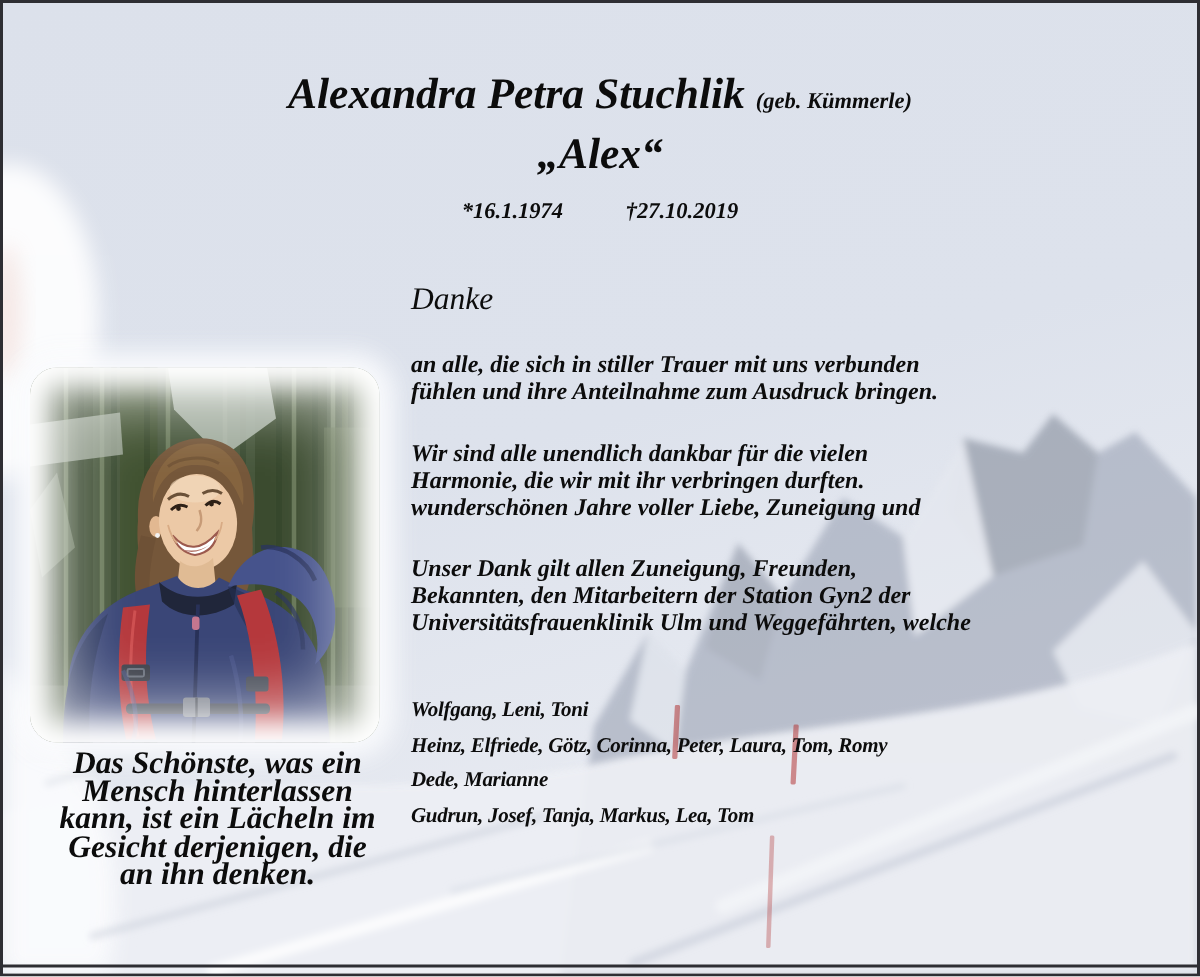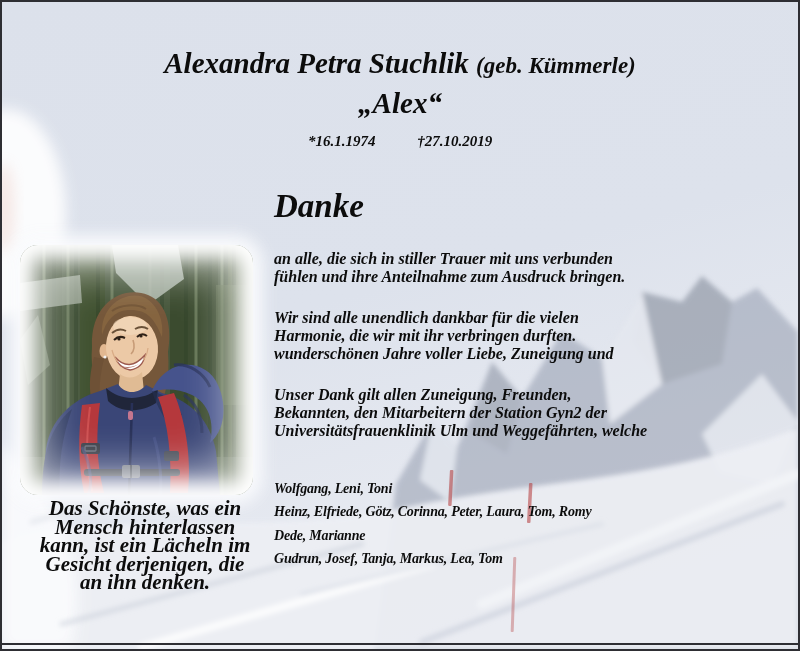--- a/index.html
+++ b/index.html
@@ -13,40 +13,40 @@
     font-family:"Liberation Serif","DejaVu Serif",serif;
     font-style:italic;
     font-weight:700;
     color:#0c0c0c;
   }
   svg.bg{position:absolute;left:0;top:0;width:100%;height:100%;}
   .bottom-rule{position:absolute;left:0;right:0;bottom:4px;height:2px;background:#2e2e33;}
 
   
   .title-line{position:absolute;top:46px;left:0;right:0;text-align:center;font-size:29px;line-height:1.1;white-space:nowrap;}
-  .maiden{font-size:23px;}
+  .maiden{font-size:15px;}
   .nickname{position:absolute;top:86px;left:0;right:0;text-align:center;font-size:29px;line-height:1.1;}
   .dates{position:absolute;top:131px;left:0;right:0;text-align:center;font-size:15px;line-height:1.1;}
   .dates .death{margin-left:38px;}
 
   
   .photo{position:absolute;left:18px;top:243px;width:233px;height:250px;margin:0;border-radius:18px;}
   .photo svg{position:absolute;inset:0;border-radius:18px;}
   .feather{position:absolute;inset:0;border-radius:18px;pointer-events:none;
     box-shadow:inset 0 0 18px 12px #ffffff, inset 0 0 42px 26px rgba(255,255,255,.6),
                0 0 16px 10px rgba(250,251,253,.95);}
 
   
   .quote{position:absolute;left:28px;top:497px;width:230px;text-align:center;
     font-size:21px;line-height:18.5px;}
   .quote div{white-space:nowrap;}
 
   
   .content{position:absolute;left:272px;top:185px;width:510px;}
-  .content h2{font-size:33px;line-height:1.2;margin:0 0 21px 0;font-weight:700;font-style:italic;}
+  .content h2{font-size:21px;line-height:1.2;margin:0 0 21px 0;font-weight:400;font-style:italic;}
   .content p{margin:0 0 23px 0;font-size:18px;line-height:23px;}
   .signatures{margin-top:37px;font-size:14px;line-height:23.5px;letter-spacing:-0.2px;}
   .signatures div{white-space:nowrap;}
 </style>
 </head>
 <body>
 
 <div class="page">
 
   <svg class="bg" viewBox="0 0 796 647" preserveAspectRatio="none" aria-hidden="true">

